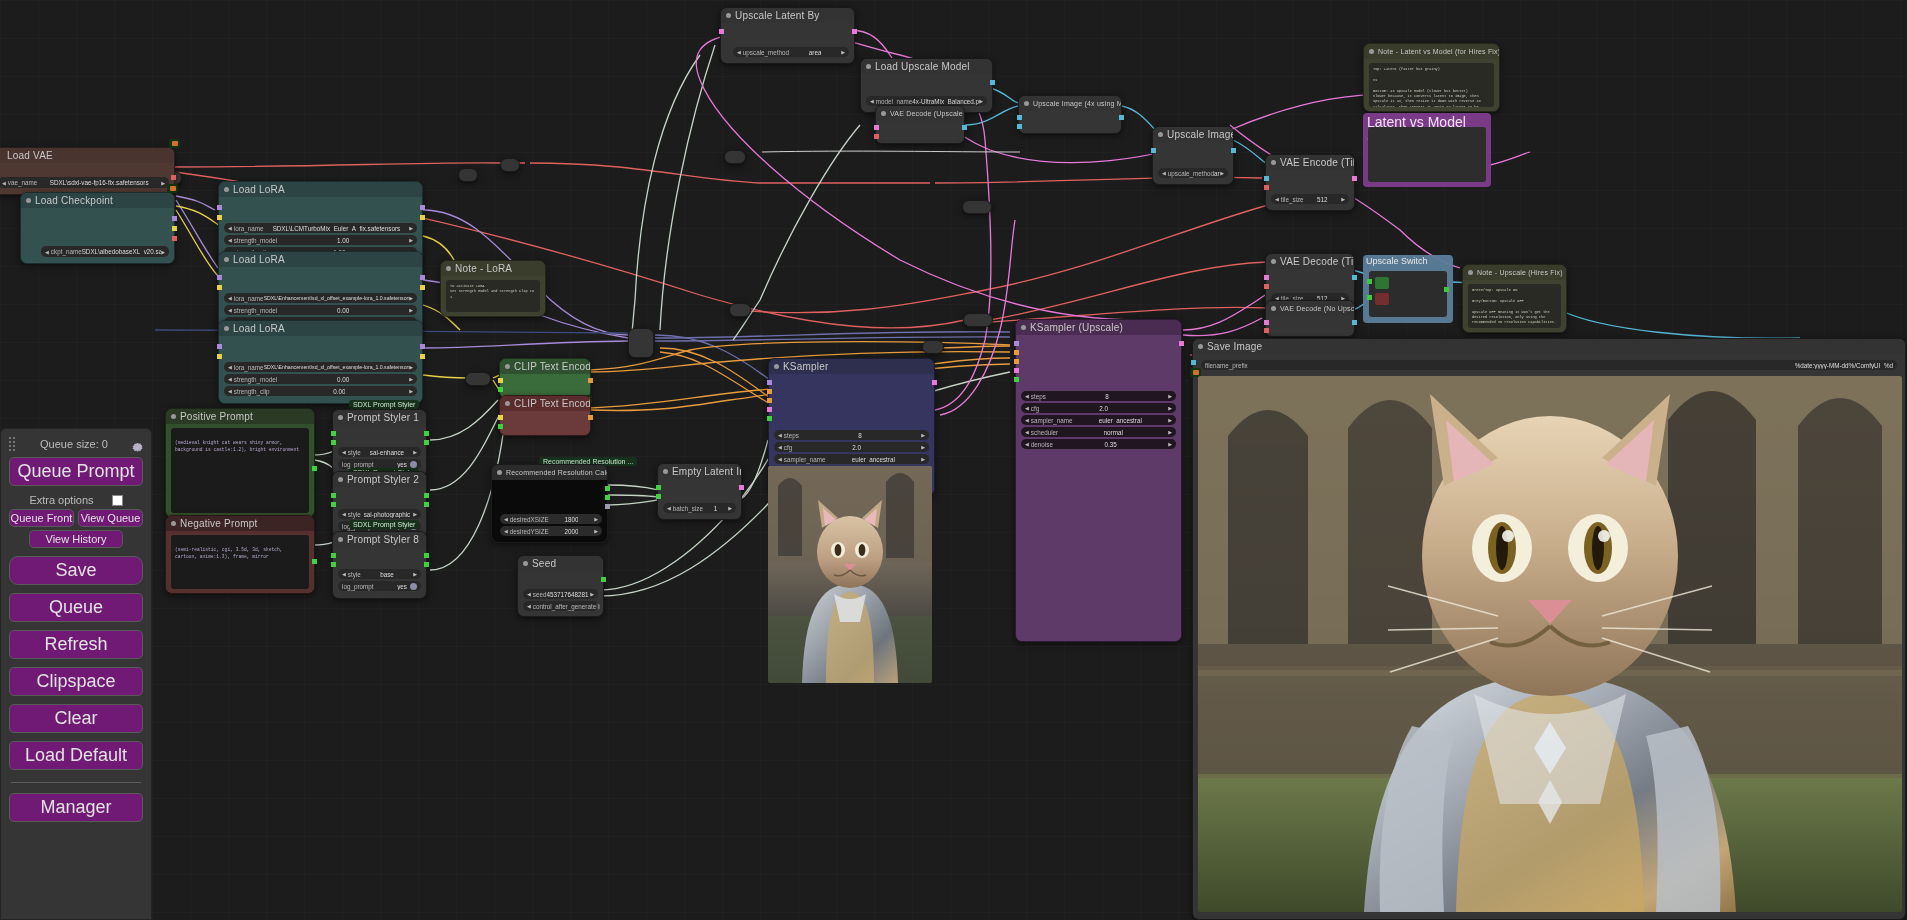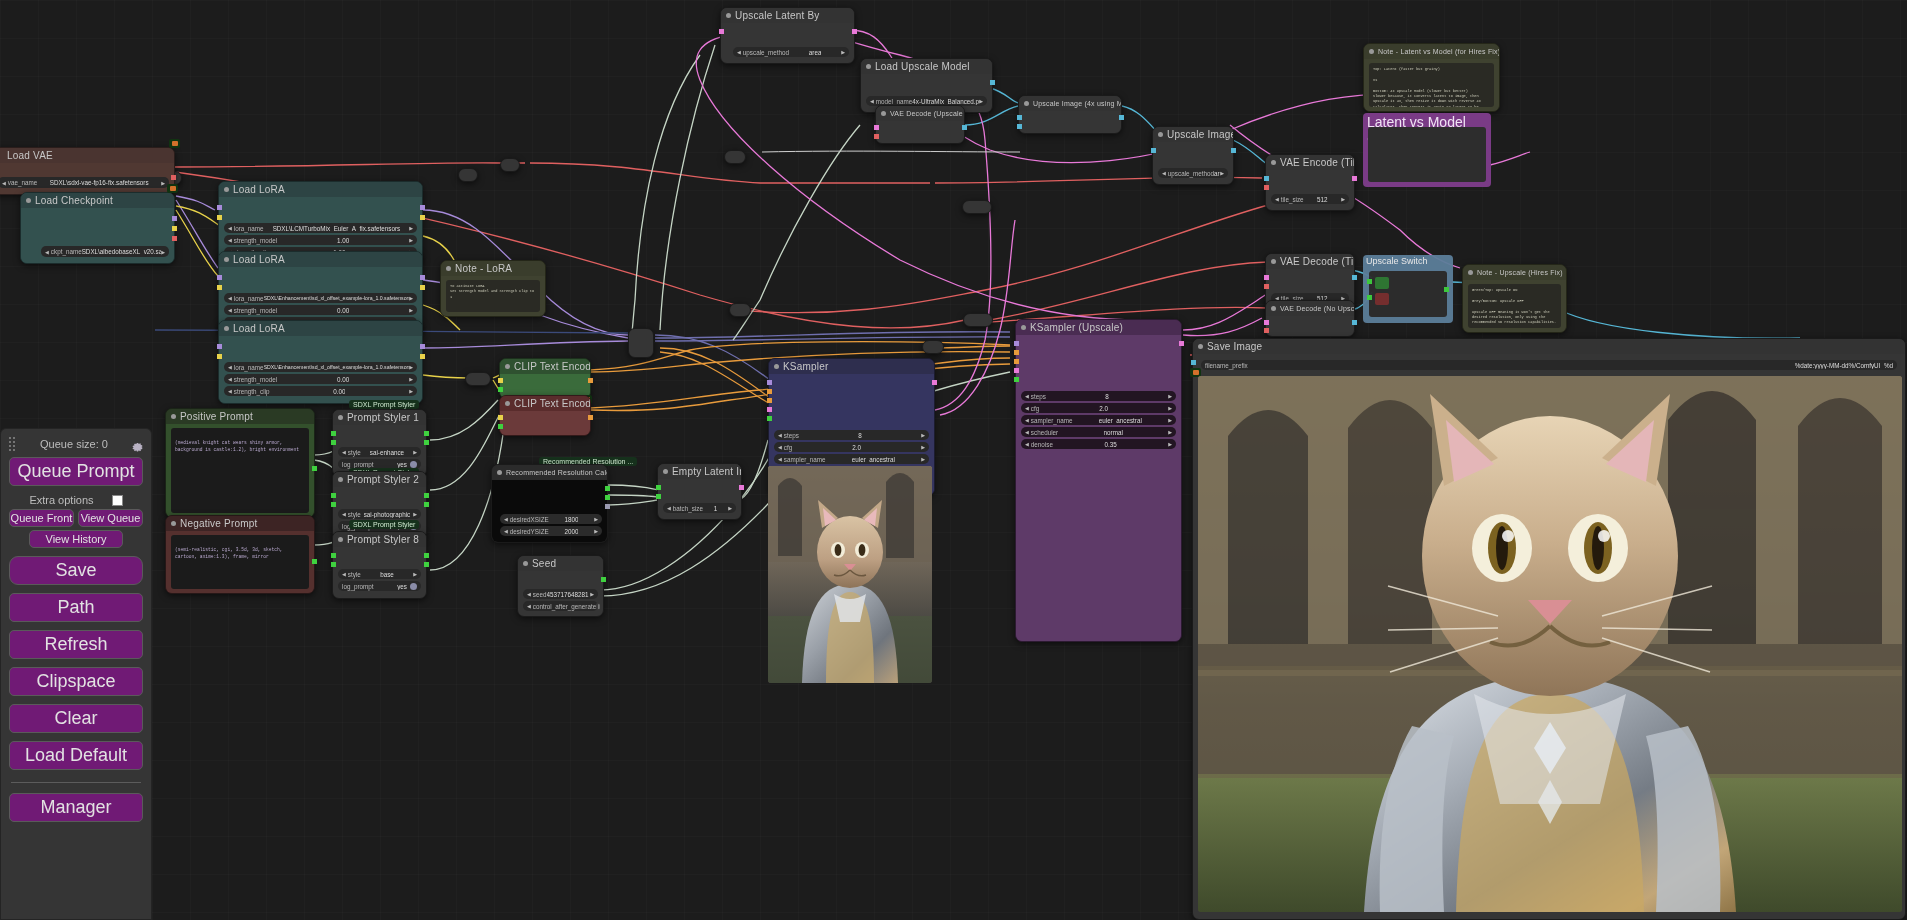--- a/index.html
+++ b/index.html
@@ -1002,21 +1002,21 @@
       <span class="chk"></span>
     </div>
     <div class="rowpair">
       <button class="btn sm">Queue Front</button>
       <button class="btn sm">View Queue</button>
     </div>
     <div style="display:flex;justify-content:center;margin-top:3px;">
       <button class="btn sm" style="width:94px;">View History</button>
     </div>
     <button class="btn big" style="margin-top:8px;border-radius:9px;">Save</button>
-    <button class="btn big">Path</button>
+    <button class="btn big">Queue</button>
     <button class="btn big">Refresh</button>
     <button class="btn big">Clipspace</button>
     <button class="btn big">Clear</button>
     <button class="btn big">Load Default</button>
     <div class="sep"></div>
     <button class="btn big">Manager</button>
   </div>
 
 </div>
 

